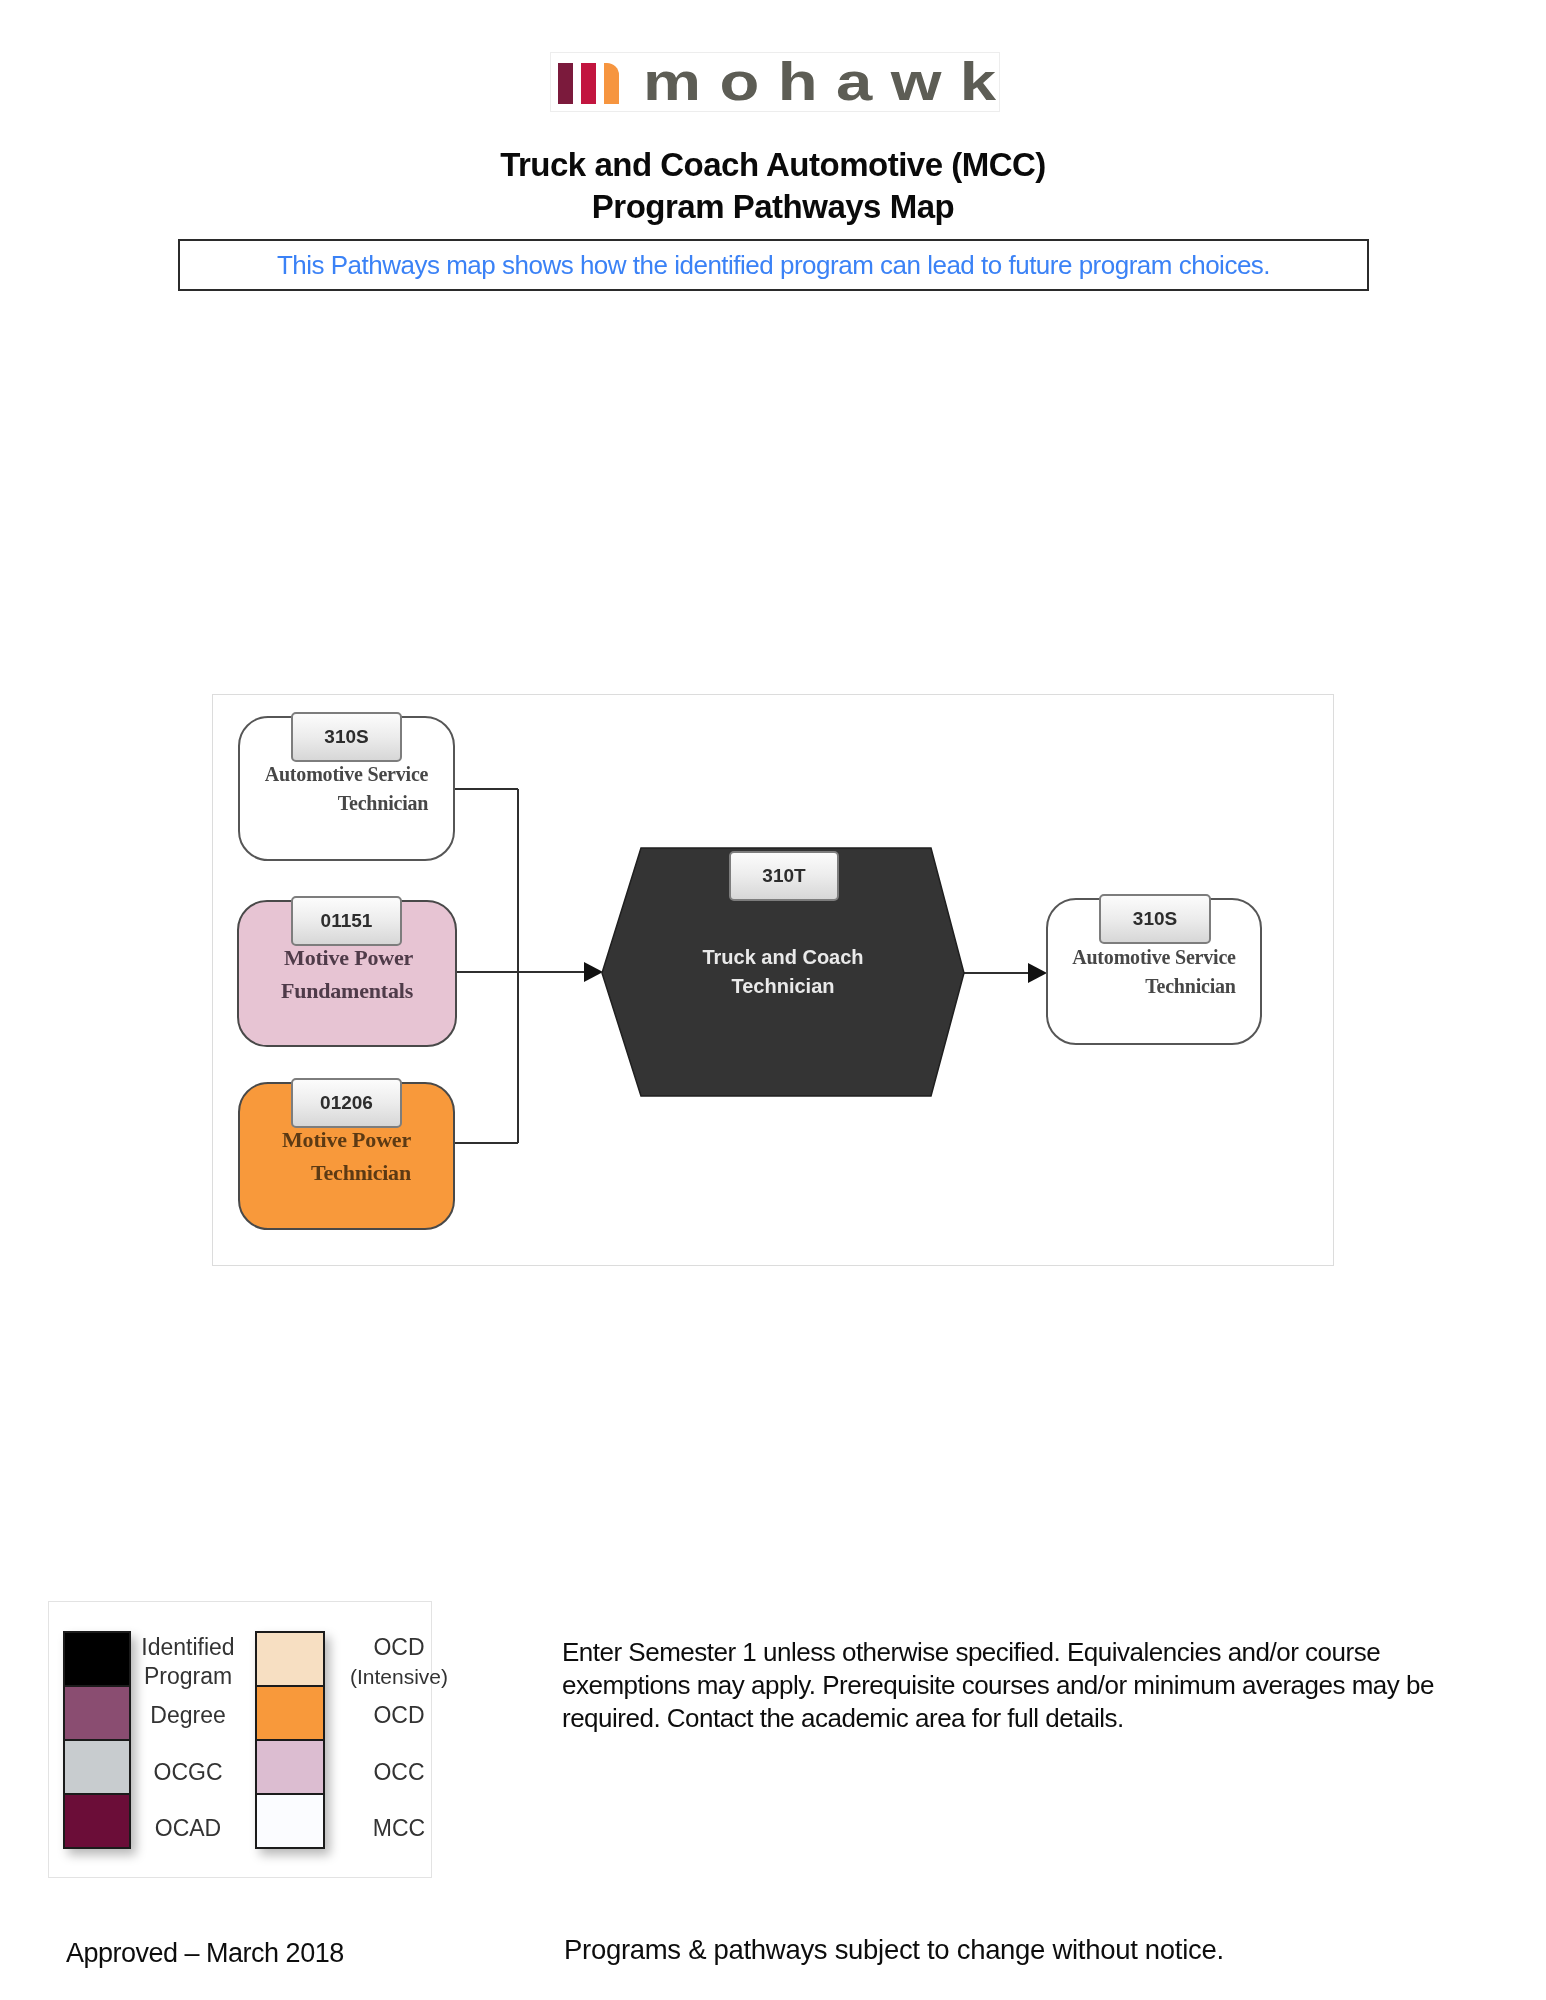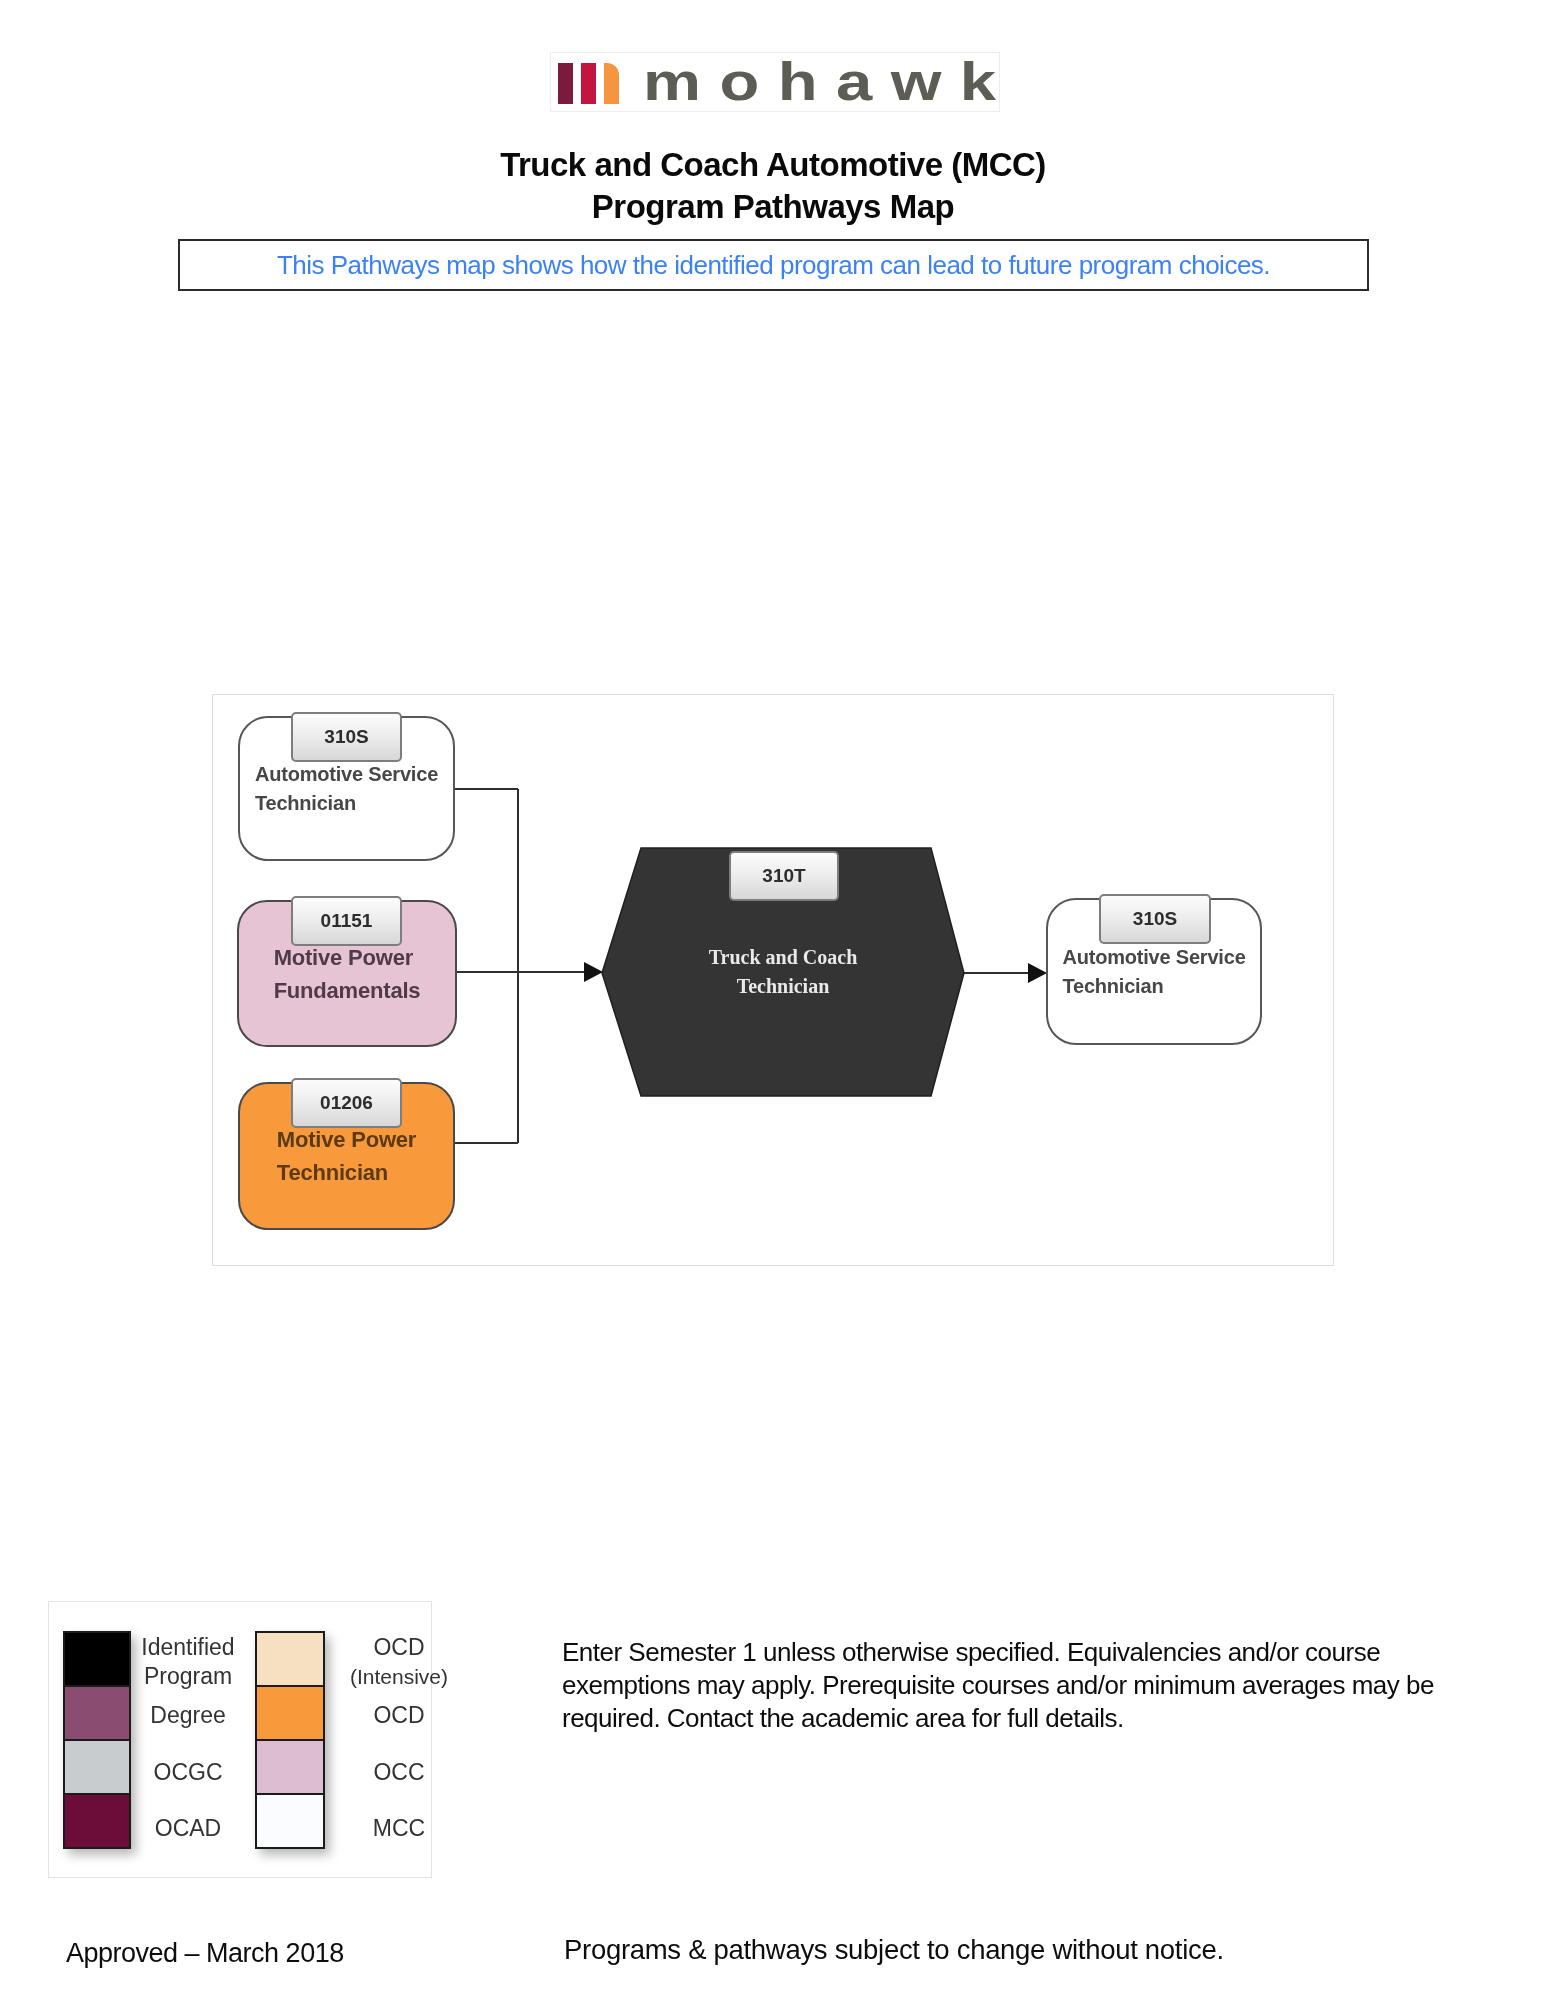--- a/index.html
+++ b/index.html
@@ -21,32 +21,32 @@
 
   .intro-box{left:178px;top:239px;width:1191px;height:52px;border:2px solid #2b2b2b;box-sizing:border-box;
              display:flex;align-items:center;justify-content:center;}
   .intro-box span{font-size:26px;letter-spacing:-0.5px;color:#3b82f6;}
 
   
   .chart-panel{left:212px;top:694px;width:1122px;height:572px;border:1px solid #dcdcdc;box-sizing:border-box;}
   svg.connectors{left:0;top:0;pointer-events:none;z-index:1;}
 
   .node{box-sizing:border-box;border-radius:30px;display:flex;align-items:center;justify-content:center;
-        text-align:left;z-index:2;}
+        text-align:right;z-index:2;font-family:Liberation Serif, serif;}
   .node .lbl{font-weight:600;font-size:20px;line-height:29px;color:#474747;letter-spacing:-0.2px;}
   .node .lbl span{display:block;}
   .node-white{background:#ffffff;border:2px solid #565656;}
   .node-a{left:238px;top:716px;width:217px;height:145px;}
   .node-b{left:237px;top:900px;width:220px;height:147px;background:#E7C4D3;border:2px solid #494949;}
   .node-b .lbl{font-size:22px;font-weight:700;color:#4F3B49;line-height:33px;}
   .node-c{left:238px;top:1082px;width:217px;height:148px;background:#F8993B;border:2px solid #494949;}
   .node-c .lbl{font-size:22px;font-weight:700;color:#5C3A14;line-height:33px;}
   .node-d{left:1046px;top:898px;width:216px;height:147px;}
 
-  .hex-wrap{left:598px;top:844px;width:370px;height:256px;z-index:2;font-family:Liberation Serif, serif;}
+  .hex-wrap{left:598px;top:844px;width:370px;height:256px;z-index:2;}
   .hex-label{position:absolute;left:0;top:0;width:100%;height:100%;display:flex;align-items:center;
              justify-content:center;text-align:center;}
   .hex-label .lbl{font-size:20px;font-weight:700;color:#E9E9E9;line-height:29px;}
   .hex-label .lbl span{display:block;}
 
   .tab{box-sizing:border-box;height:50px;border:2px solid #7d7d7d;border-radius:5px;z-index:3;
        background:linear-gradient(180deg,#fcfcfc 0%,#ececec 50%,#d7d7d7 100%);
        display:flex;align-items:center;justify-content:center;font-size:19px;font-weight:700;color:#2d2d2d;}
   .tab-a{left:291px;top:712px;width:111px;}
   .tab-b{left:291px;top:896px;width:111px;}

